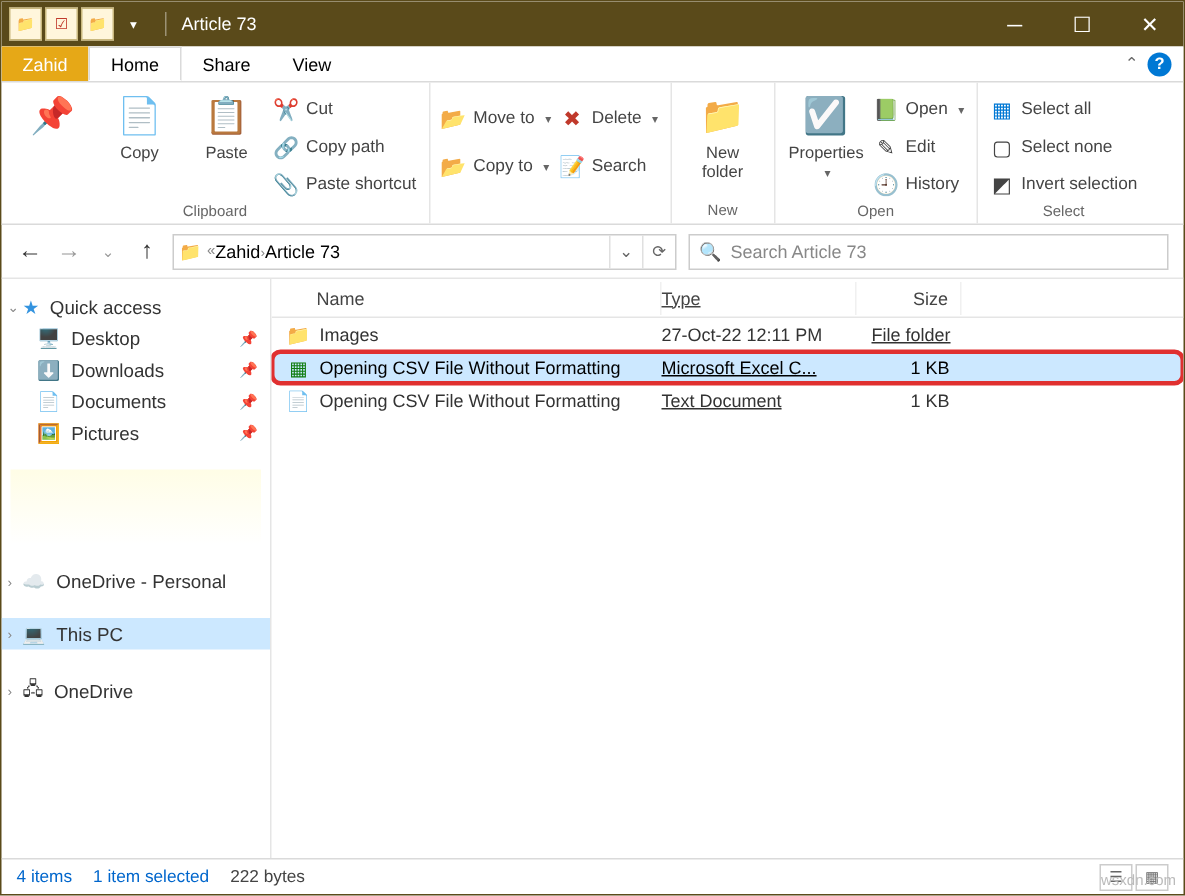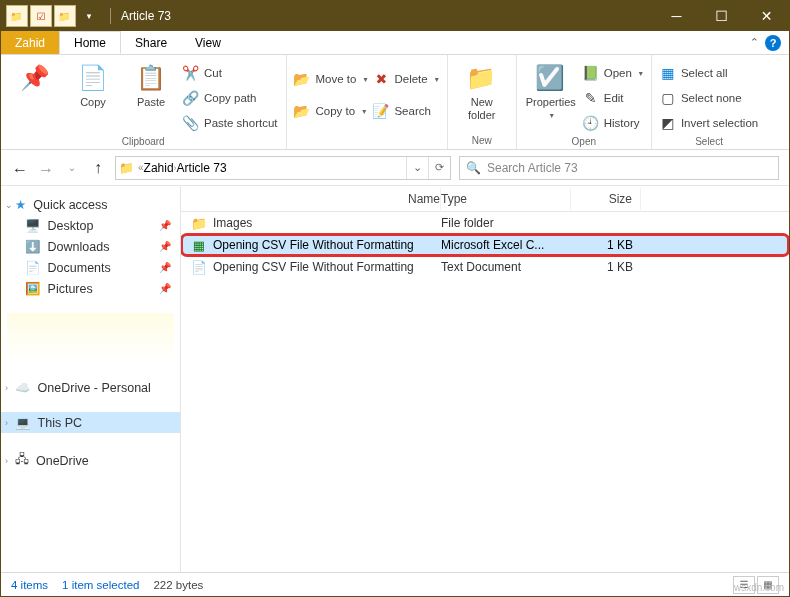--- a/index.html
+++ b/index.html
@@ -41,23 +41,23 @@
 .main { display: flex; height: calc(597px - 30px - 24px - 95px - 36px - 24px - 2px); }
 .navpane { width: 180px; border-right: 1px solid #e5e5e5; overflow-y: auto; padding: 8px 0; font-size: 12.5px; }
 .navitem { display: flex; align-items: center; gap: 7px; padding: 3px 6px 3px 24px; color: #333; position: relative; }
 .navitem.quick { padding-left: 14px; font-weight: normal; }
 .navitem .chev { position: absolute; left: 4px; font-size: 9px; color: #888; }
 .navitem .pin { position: absolute; right: 8px; font-size: 10px; color: #888; }
 .navitem.selected { background: #cce8ff; }
 .navsep { height: 14px; }
 .filelist { flex: 1; overflow: auto; }
 .listhead { display: flex; font-size: 12px; color: #444; border-bottom: 1px solid #e5e5e5; height: 26px; align-items: center; position: sticky; top: 0; background: #fff; }
-.col-name { width: 260px; padding-left: 30px; text-align: right; }
+.col-name { width: 260px; padding-left: 30px; }
 .col-date { width: 140px; }
-.col-type { width: 130px; }
+.col-type { width: 130px; text-decoration: underline; }
 .col-size { width: 70px; text-align: right; padding-right: 8px; }
 .listhead > div { border-right: 1px solid #f0f0f0; padding-top: 4px; padding-bottom: 4px; }
 .row { display: flex; font-size: 12px; color: #333; height: 22px; align-items: center; }
 .row .col-name { display: flex; align-items: center; gap: 6px; padding-left: 10px; }
 .row.selected { background: #cce8ff; color: #000; }
 .row.highlighted { outline: 3px solid #e03030; outline-offset: -2px; border-radius: 6px; }
 .ficon { width: 16px; height: 16px; display: flex; align-items: center; justify-content: center; font-size: 13px; }
 .statusbar { height: 24px; border-top: 1px solid #dadada; display: flex; align-items: center; font-size: 11.5px; color: #0066cc; padding: 0 10px; gap: 14px; }
 .statusbar .spacer { flex: 1; }
 .viewbtns { display: flex; gap: 2px; }
@@ -288,20 +288,21 @@
       <div class="col-name">Name</div>
       <div class="col-type">Type</div>
       <div class="col-size">Size</div>
     </div>
     <div id="rows">
         <div class="row">
           <div class="col-name">
             <span class="ficon">📁</span>
             <span>Images</span>
           </div>
+          <div class="col-date">27-Oct-22 12:11 PM</div>
           <div class="col-type">File folder</div>
           <div class="col-size"></div>
         </div>
         <div class="row selected highlighted">
           <div class="col-name">
             <span class="ficon">
               <span style="color:#107c10">▦</span>
             </span>
             <span>Opening CSV File Without Formatting</span>
           </div>

